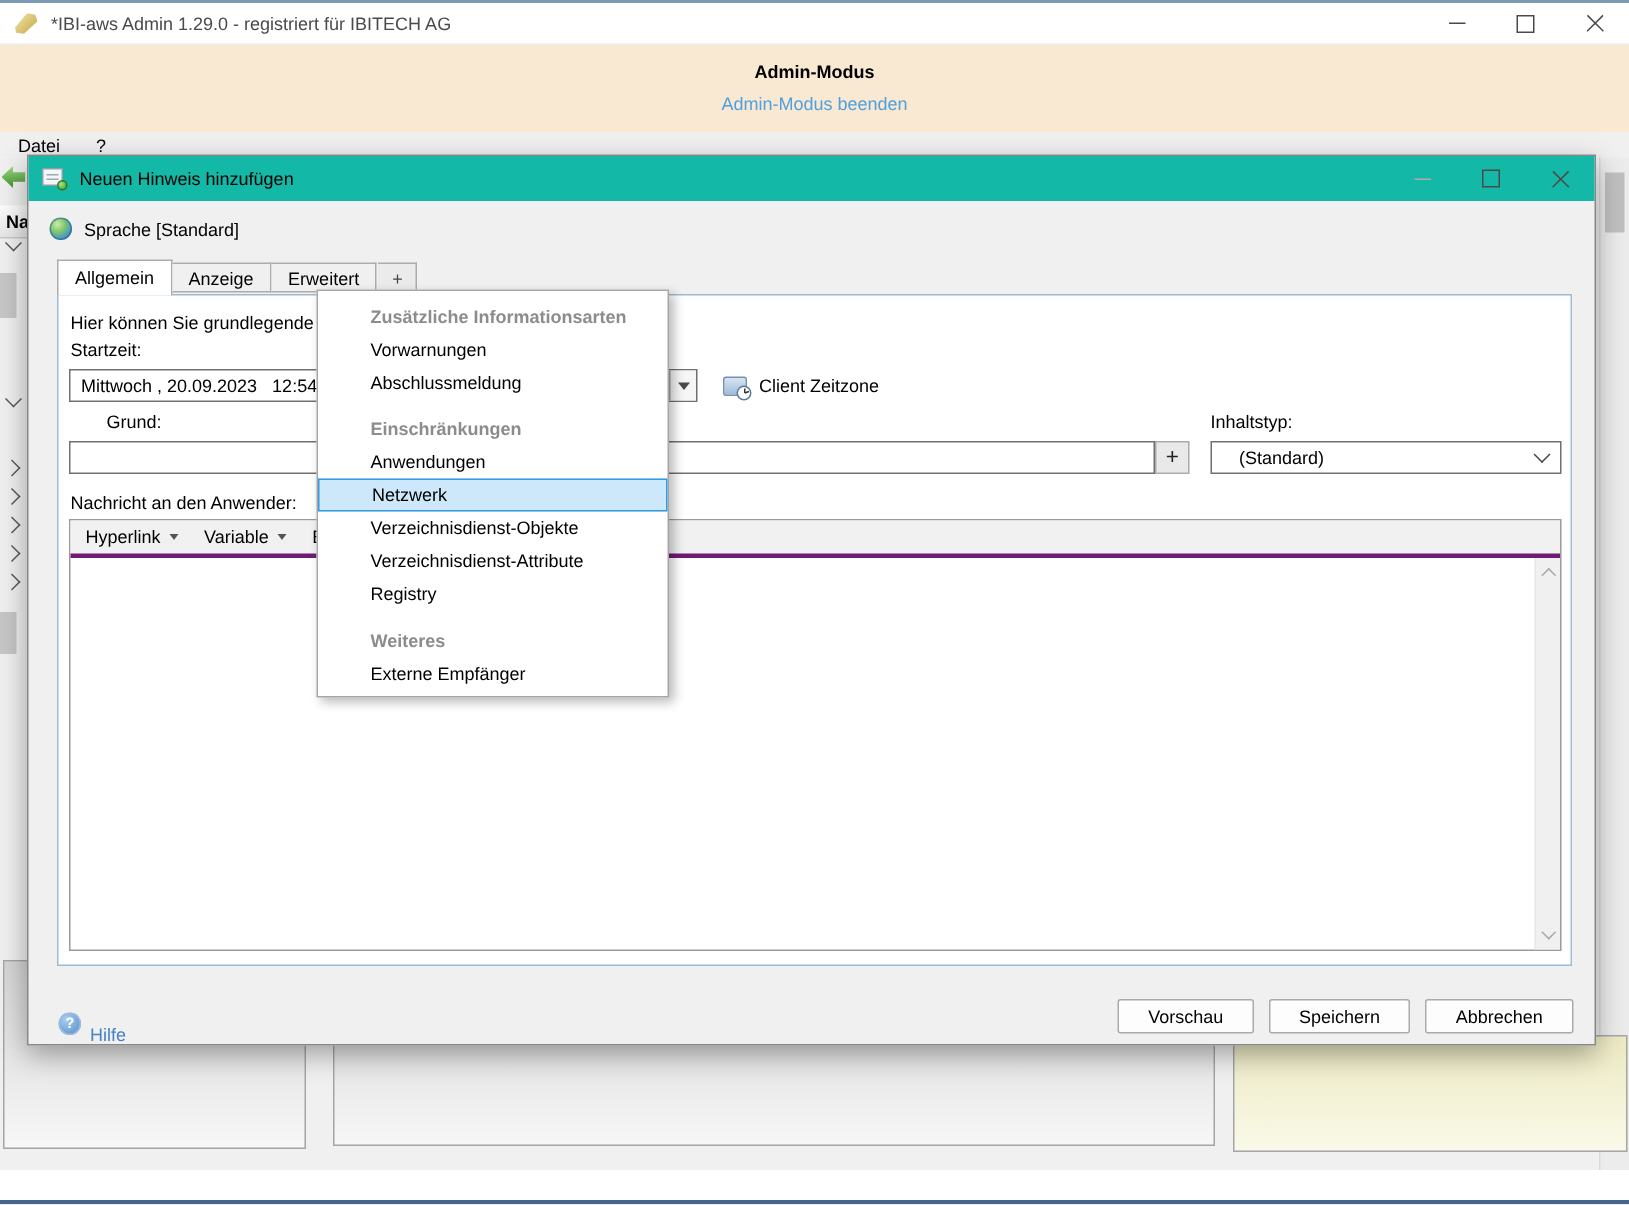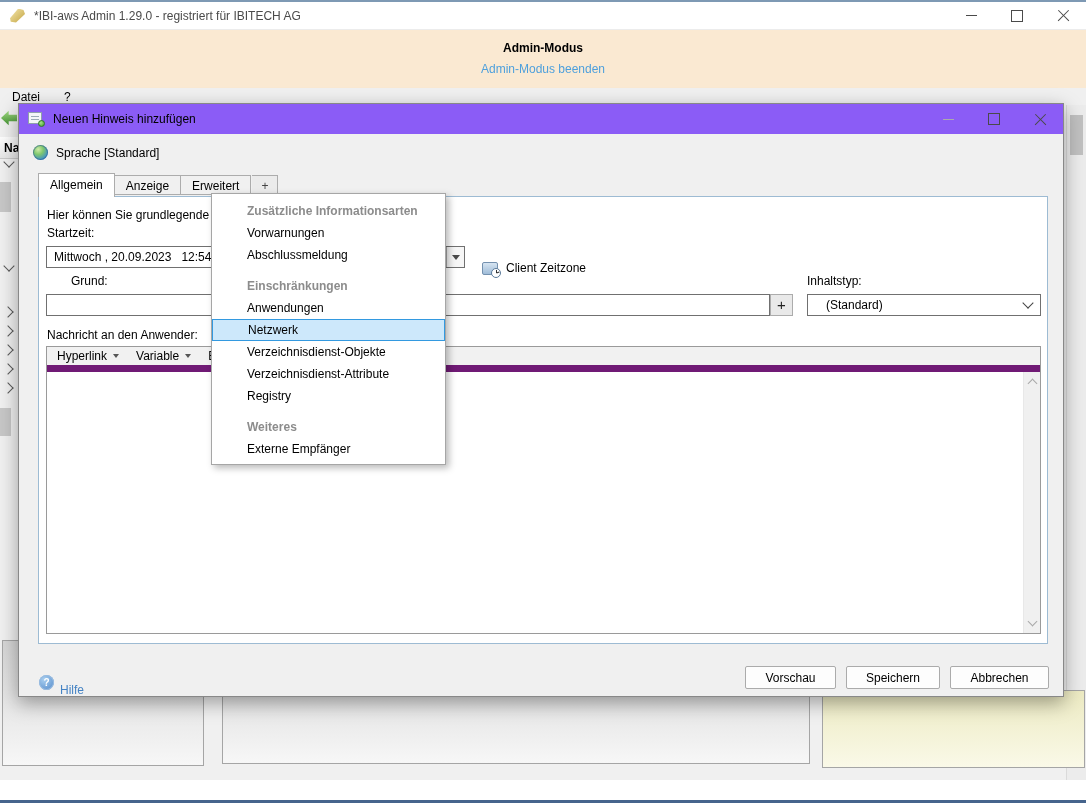--- a/index.html
+++ b/index.html
@@ -62,21 +62,21 @@
     line-height:20px;padding-left:8px;box-sizing:border-box;color:#3A3A3A;z-index:15;}
   .grip{position:absolute;right:6px;bottom:4px;width:12px;height:12px;}
   .grip i{position:absolute;left:0;top:0;width:2px;height:2px;background:transparent;
     box-shadow:8px 0 0 #9B9B9B,4px 4px 0 #9B9B9B,8px 4px 0 #9B9B9B,
                0 8px 0 #9B9B9B,4px 8px 0 #9B9B9B,8px 8px 0 #9B9B9B;}
   .taskbar-strip{position:absolute;left:0;top:800px;width:100%;height:3px;background:#46648C;z-index:16;}
 
   
   .dialog{position:absolute;left:18px;top:103px;width:1046px;height:594px;background:#F0F0F0;
     border:1px solid #888;box-sizing:border-box;box-shadow:0 6px 18px rgba(0,0,0,.35);z-index:10;}
-  .dlg-titlebar{position:relative;height:30px;background:#8b5cf6;display:flex;align-items:center;}
+  .dlg-titlebar{position:relative;height:30px;background:#14b8a6;display:flex;align-items:center;}
   .dlg-icon{position:relative;width:16px;height:14px;margin:0 9px 0 9px;}
   .dlg-icon .doc{position:absolute;left:0;top:0;right:2px;bottom:2px;background:#F4F6F8;
     border:1px solid #8FA0AC;}
   .dlg-icon .doc i{position:absolute;left:2px;height:1px;background:#9AAAB6;width:8px;}
   .dlg-icon .doc i:nth-child(1){top:3px;}
   .dlg-icon .doc i:nth-child(2){top:6px;}
   .dlg-icon .dot{position:absolute;right:-1px;bottom:-1px;width:7px;height:7px;border-radius:50%;
     background:radial-gradient(circle at 35% 35%,#A8E488,#3E9A2E);border:1px solid #2E7A22;box-sizing:border-box;}
   .dlg-controls{margin-left:auto;display:flex;height:29px;}
   .dlg-controls .win-btn{height:29px;}
@@ -100,40 +100,40 @@
   .field{position:absolute;background:#fff;border:1px solid #707070;box-sizing:border-box;}
 
   .date-combo{left:7px;top:49px;width:419px;height:22px;display:flex;align-items:center;}
   .date-text{padding-left:7px;white-space:pre;}
   .date-btn{margin-left:auto;width:18px;height:100%;border-left:1px solid #A6A6A6;
     background:#F6F6F6;display:flex;align-items:center;justify-content:center;box-sizing:border-box;}
   .tri{width:0;height:0;border-left:4px solid transparent;border-right:4px solid transparent;
     border-top:5px solid #4A4A4A;}
   .tri.sm{border-left-width:3.5px;border-right-width:3.5px;border-top-width:4px;border-top-color:#555;}
 
-  .client-tz{position:absolute;left:443px;top:60px;height:22px;display:flex;align-items:center;gap:8px;}
+  .client-tz{position:absolute;left:443px;top:49px;height:22px;display:flex;align-items:center;gap:8px;}
   .tz-icon{position:relative;width:16px;height:13px;border-radius:2px;
     background:linear-gradient(#D7E5F2,#9FBCD8);border:1px solid #7491AF;box-sizing:border-box;}
   .tz-icon .clk{position:absolute;right:-4px;bottom:-4px;width:10px;height:10px;border-radius:50%;
     background:#fff;border:1px solid #5A7A9A;box-sizing:border-box;}
   .tz-icon .clk i{position:absolute;left:3.5px;top:1.5px;width:1px;height:3px;background:#333;}
   .tz-icon .clk i:last-child{transform:rotate(70deg);transform-origin:bottom;}
 
   .grund-input{left:7px;top:97px;width:724px;height:22px;}
   .add-btn{position:absolute;left:731px;top:97px;width:23px;height:22px;background:#E9E9E9;
     border:1px solid #ACACAC;box-sizing:border-box;text-align:center;line-height:19px;font-size:15px;color:#222;}
   .inhalt-combo{position:absolute;left:768px;top:97px;width:234px;height:22px;background:#fff;
     border:1px solid #707070;box-sizing:border-box;display:flex;align-items:center;}
   .inhalt-text{padding-left:7px;margin-left:11px;}
   .combo-chev{margin-left:auto;margin-right:8px;width:7px;height:7px;margin-top:-4px;
     border-right:1.4px solid #444;border-bottom:1.4px solid #444;transform:rotate(45deg);}
 
   .editor{position:absolute;left:7px;top:149px;width:995px;height:288px;background:#fff;
     border:1px solid #9A9A9A;box-sizing:border-box;}
-  .ed-toolbar{height:25px;background:#F1F1F1;border-bottom:7px solid #701a75;
+  .ed-toolbar{height:25px;background:#F1F1F1;border-bottom:3px solid #701a75;
     display:flex;align-items:center;padding-left:10px;gap:17px;box-sizing:border-box;}
   .ed-item{display:flex;align-items:center;gap:6px;}
   .ed-scroll{position:absolute;right:0;top:25px;bottom:0;width:17px;background:#F0F0F0;
     border-left:1px solid #E8E8E8;box-sizing:border-box;}
   .s-chev{position:absolute;left:5px;width:6px;height:6px;
     border-right:1.3px solid #A9A9A9;border-bottom:1.3px solid #A9A9A9;}
   .s-chev.up{top:8px;transform:rotate(-135deg);}
   .s-chev.dn{bottom:8px;transform:rotate(45deg);}
 
   .help{position:absolute;left:20px;top:563px;display:flex;align-items:center;gap:6px;}

